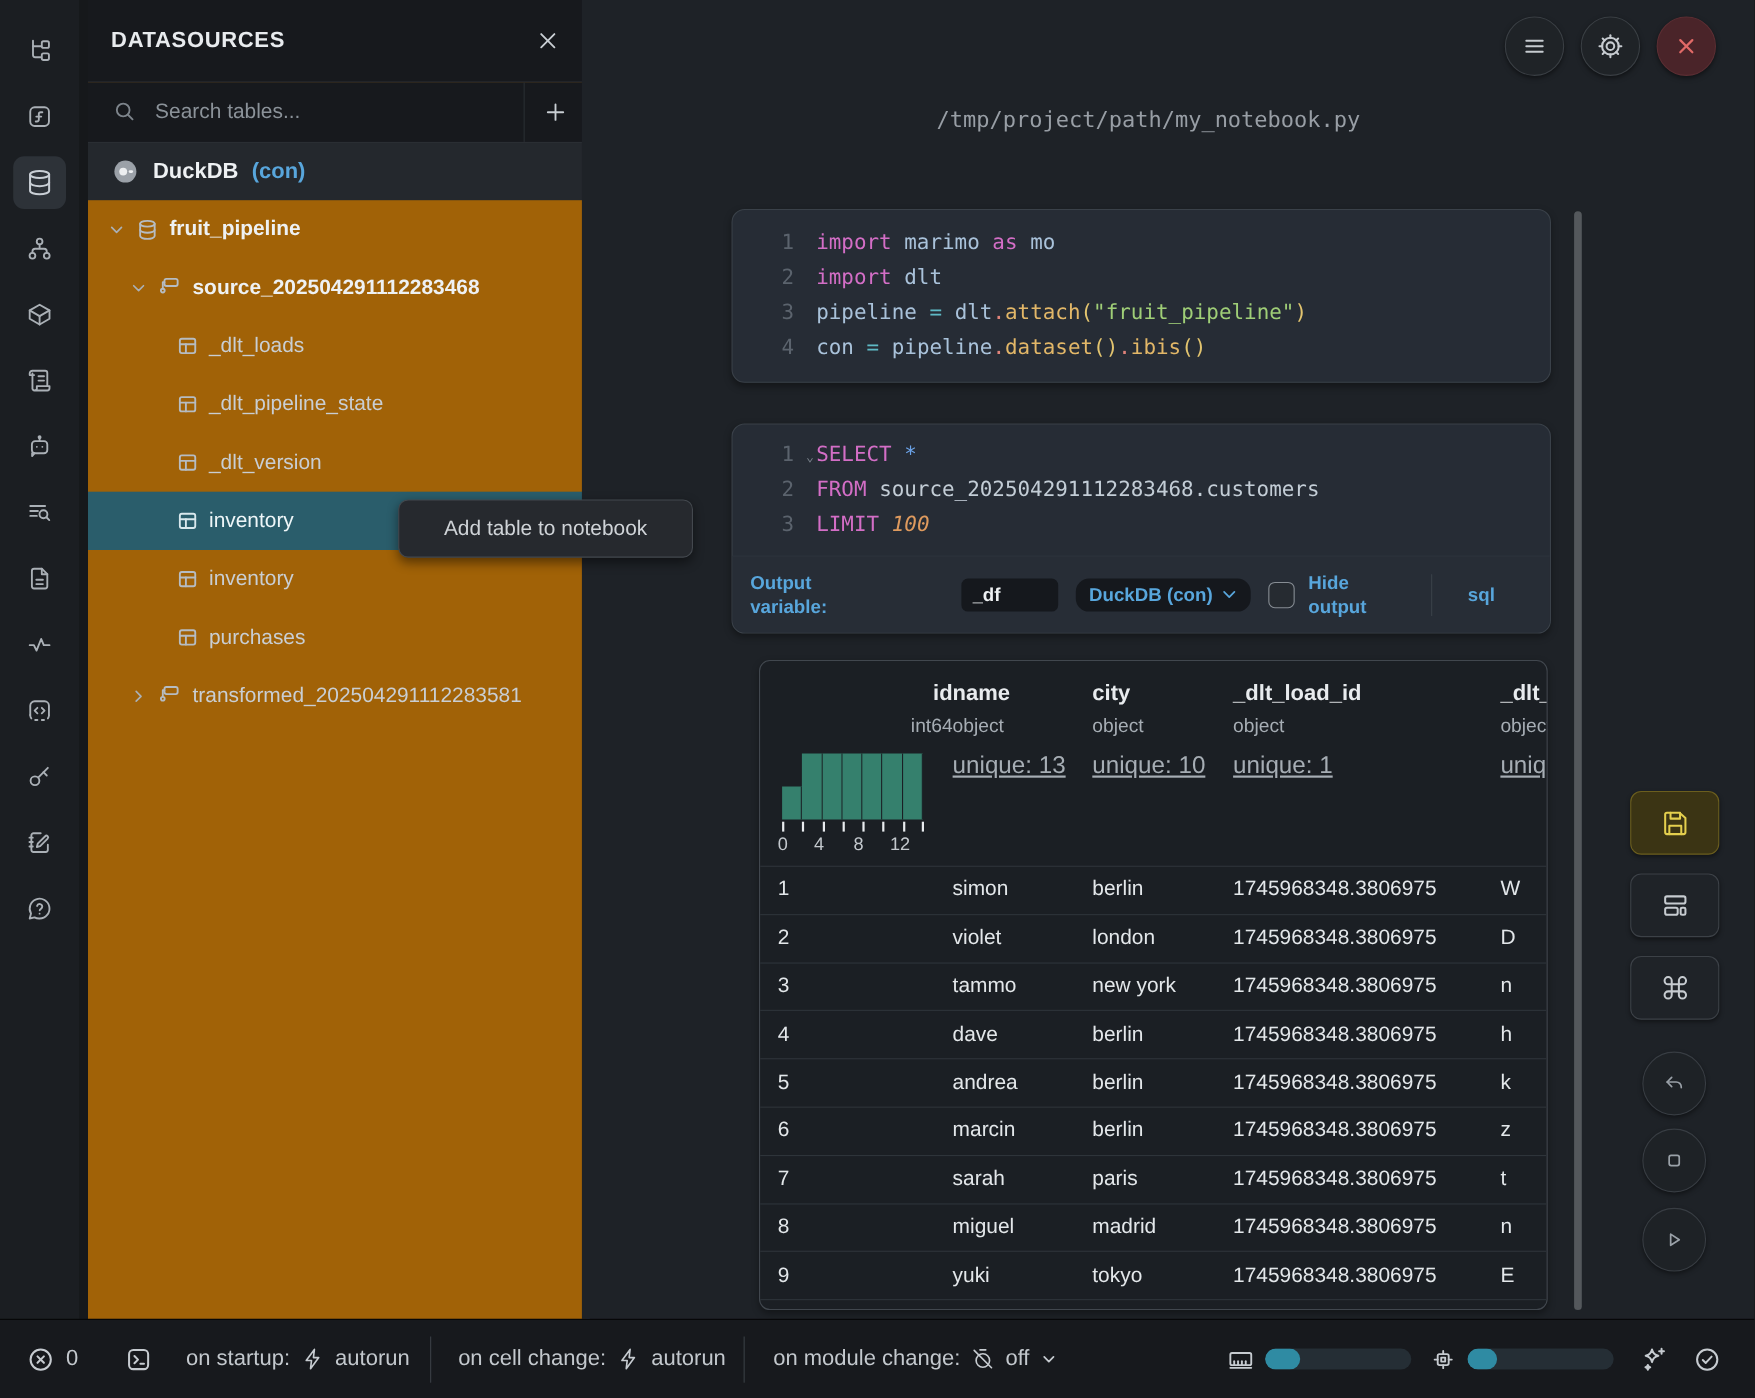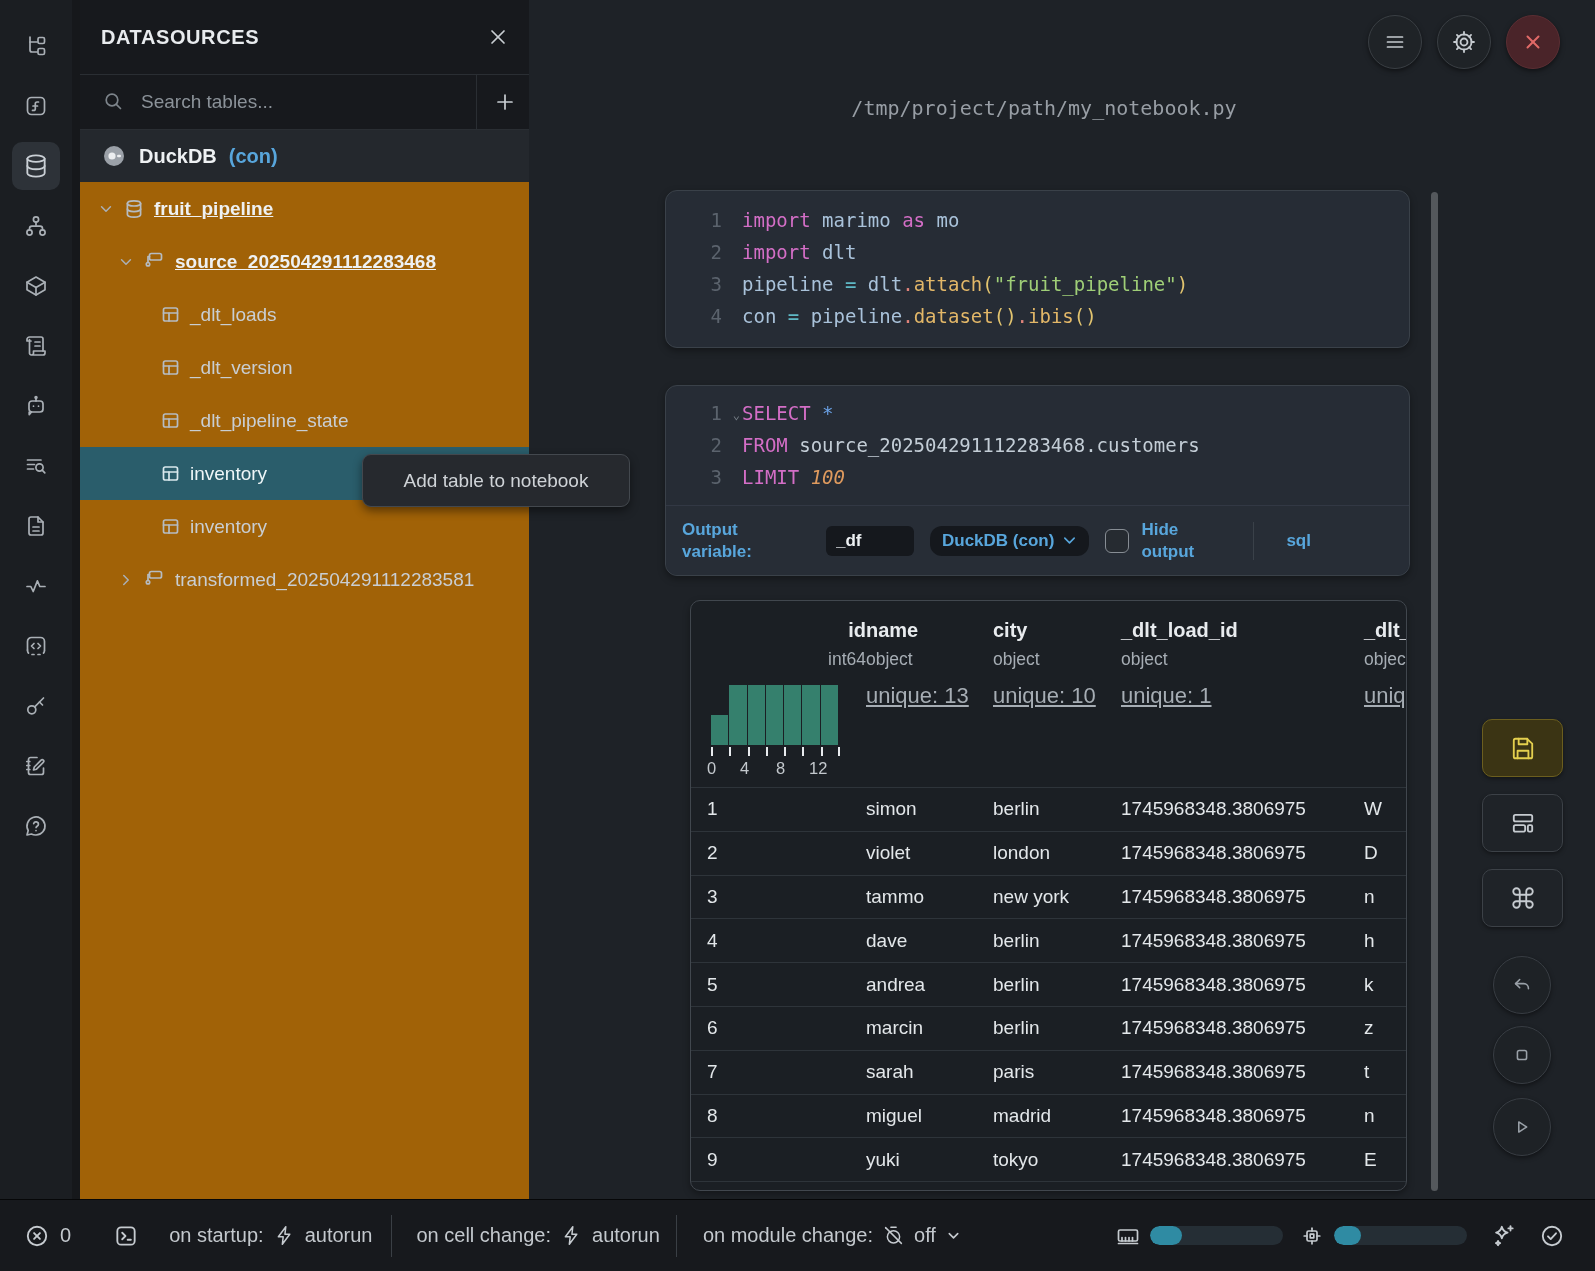--- a/index.html
+++ b/index.html
@@ -28,21 +28,21 @@
   .search-box input{background:transparent;border:none;outline:none;color:#cfd4d9;font-size:19px;
                     font-family:"Liberation Sans",sans-serif;width:260px;}
   .search-box input::placeholder{color:#8b9299;}
   .add-seg{width:56px;border-left:1px solid #2a2e33;display:flex;align-items:center;justify-content:center;
            color:#c9ced3;cursor:pointer;}
   .conn-row{height:52px;background:#24282d;display:flex;align-items:center;gap:12px;padding-left:21px;}
   .conn-name{font-size:20px;font-weight:bold;color:#eef1f3;}
   .conn-var{font-size:20px;font-weight:bold;color:#58a6dc;}
   .tree{position:relative;}
   .tree-row{height:53px;display:flex;align-items:center;gap:10px;font-size:19px;color:#c9ced3;cursor:pointer;box-sizing:border-box;}
-  .tree-row.bold{font-weight:bold;color:#eef1f3;text-decoration:underline;}
+  .tree-row.bold{font-weight:bold;color:#eef1f3;}
   .tree-row.selected{background:#2a5d6b;color:#eef6f8;}
   .tree-row .chev{width:16px;color:#aab0b6;flex:0 0 auto;}
   .tree-row .ticon{color:#b6bcc2;flex:0 0 auto;}
   .tree-row.selected .ticon,.tree-row.selected .chev{color:#d8e8ed;}
   .row-action{margin-left:auto;margin-right:24px;color:#dceaf0;}
   .lvl1{padding-left:18px;} .lvl2{padding-left:38px;} .lvl3{padding-left:81px;}
 
   .tooltip{position:absolute;left:362px;top:454px;width:266px;height:51px;background:#26292e;
            border:1px solid #43484e;border-radius:9px;display:flex;align-items:center;justify-content:center;
            font-size:19px;color:#cfd3d7;box-shadow:0 4px 10px rgba(0,0,0,.45);z-index:30;}
@@ -61,21 +61,21 @@
   .fold{position:absolute;right:-12px;top:2px;font-size:12px;color:#7a828b;}
   .code{padding-left:14px;white-space:pre;}
   .tk-kw{color:#d36ec6;} .tk-var{color:#a9c2da;} .tk-op{color:#5fb9c5;} .tk-dot{color:#e0837a;}
   .tk-fn{color:#e2b768;} .tk-paren{color:#e2c46f;} .tk-str{color:#9fce77;} .tk-num{color:#de9a5e;font-style:italic;}
   .tk-star{color:#6ba3e8;} .tk-plain{color:#c3cdd6;}
 
   .sql-footer{position:absolute;left:0;right:0;bottom:0;height:70px;background:#272d36;
               border-top:1px solid #323844;border-radius:0 0 12px 12px;
               display:flex;align-items:center;box-sizing:border-box;padding-left:16px;}
   .blue-lbl{color:#58a6dc;font-weight:bold;font-size:17px;line-height:1.25;}
-  .var-input{width:88px;height:30px;margin-left:52px;background:#15181d;border:none;border-radius:6px;
+  .var-input{width:88px;height:30px;margin-left:100px;background:#15181d;border:none;border-radius:6px;
              color:#eef1f3;font-weight:bold;font-size:17px;padding:0 10px;box-sizing:border-box;
              font-family:"Liberation Sans",sans-serif;}
   .engine-dd{margin-left:16px;height:30px;background:#15181d;border-radius:12px;display:flex;align-items:center;
              gap:8px;padding:0 12px;color:#58a6dc;font-weight:bold;font-size:17px;cursor:pointer;}
   .hide-chk{margin-left:16px;width:22px;height:22px;border:1.5px solid #878d94;border-radius:6px;background:#262b31;cursor:pointer;}
   .hide-lbl{margin-left:12px;width:64px;}
   .vdiv{width:1px;height:38px;background:#3a4149;margin-left:48px;}
   .sql-lang{margin-left:32px;font-size:17px;}
 
   
@@ -354,31 +354,31 @@
         <span>_dlt_loads</span>
       </div>
       <div class="tree-row lvl3">
         <span class="ticon">
           <svg class="ic" width="19" height="19" viewBox="0 0 19 19">
             <rect x="2.5" y="3" width="14" height="13" rx="1.8"></rect>
             <path d="M2.5 8h14"></path>
             <path d="M8 8v8"></path>
           </svg>
         </span>
-        <span>_dlt_version</span>
+        <span>_dlt_pipeline_state</span>
       </div>
       <div class="tree-row lvl3">
         <span class="ticon">
           <svg class="ic" width="19" height="19" viewBox="0 0 19 19">
             <rect x="2.5" y="3" width="14" height="13" rx="1.8"></rect>
             <path d="M2.5 8h14"></path>
             <path d="M8 8v8"></path>
           </svg>
         </span>
-        <span>_dlt_pipeline_state</span>
+        <span>_dlt_version</span>
       </div>
       <div class="tree-row lvl3 selected">
         <span class="ticon">
           <svg class="ic" width="19" height="19" viewBox="0 0 19 19">
             <rect x="2.5" y="3" width="14" height="13" rx="1.8"></rect>
             <path d="M2.5 8h14"></path>
             <path d="M8 8v8"></path>
           </svg>
         </span>
         <span>inventory</span>
@@ -392,20 +392,30 @@
       </div>
       <div class="tree-row lvl3">
         <span class="ticon">
           <svg class="ic" width="19" height="19" viewBox="0 0 19 19">
             <rect x="2.5" y="3" width="14" height="13" rx="1.8"></rect>
             <path d="M2.5 8h14"></path>
             <path d="M8 8v8"></path>
           </svg>
         </span>
         <span>inventory</span>
+      </div>
+      <div class="tree-row lvl3">
+        <span class="ticon">
+          <svg class="ic" width="19" height="19" viewBox="0 0 19 19">
+            <rect x="2.5" y="3" width="14" height="13" rx="1.8"></rect>
+            <path d="M2.5 8h14"></path>
+            <path d="M8 8v8"></path>
+          </svg>
+        </span>
+        <span>purchases</span>
       </div>
       <div class="tree-row lvl2">
         <span class="chev">
           <svg class="ic" width="16" height="16" viewBox="0 0 18 18">
             <path d="M6.5 4l5 5-5 5"></path>
           </svg>
         </span>
         <span class="ticon">
           <svg class="ic" width="21" height="21" viewBox="0 0 21 21">
             <rect x="5.5" y="2.5" width="12" height="6.5" rx="1.8"></rect>

